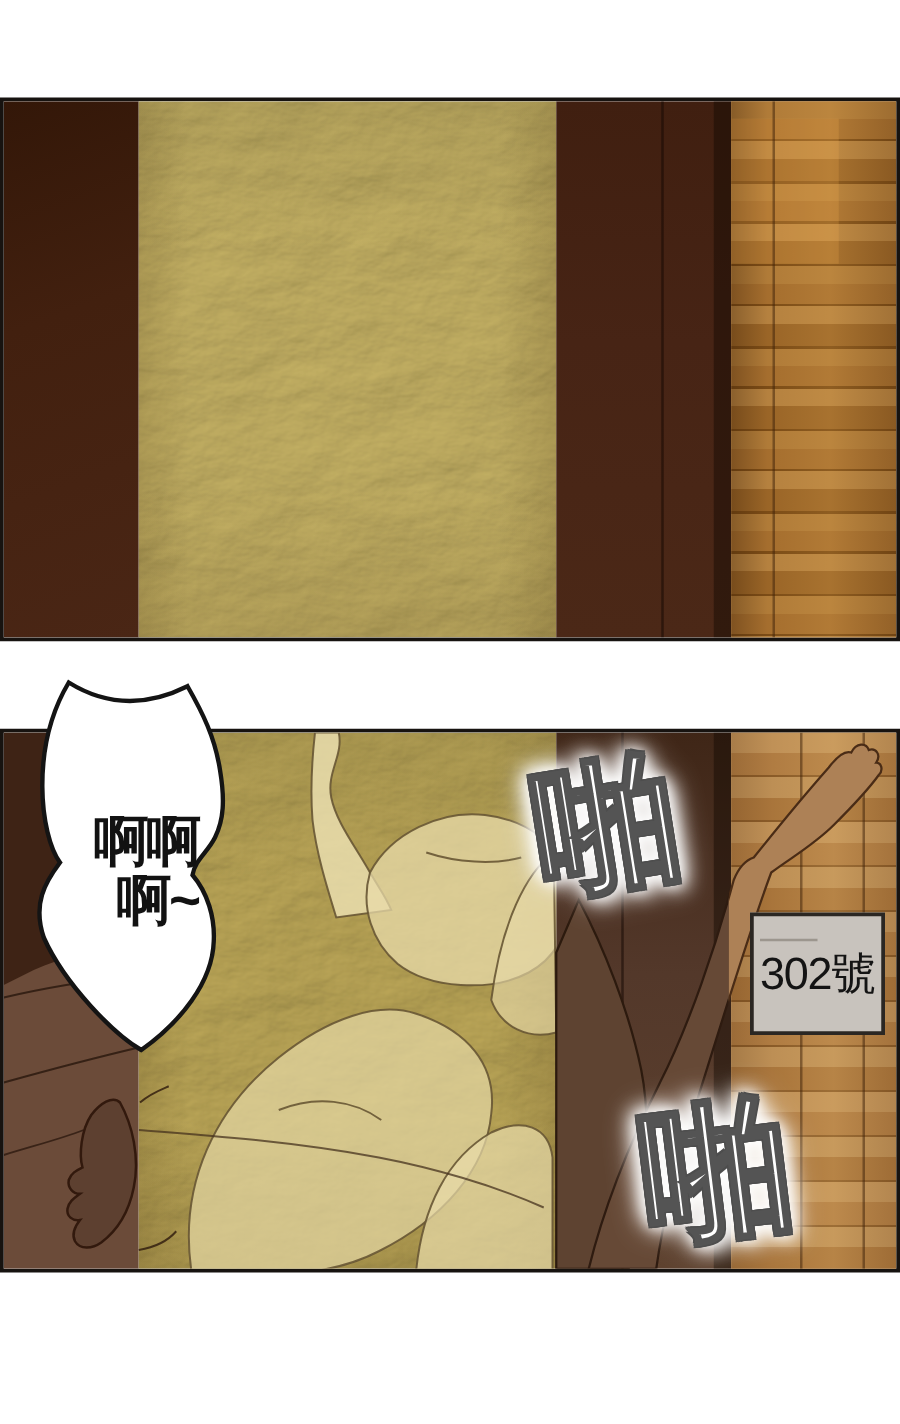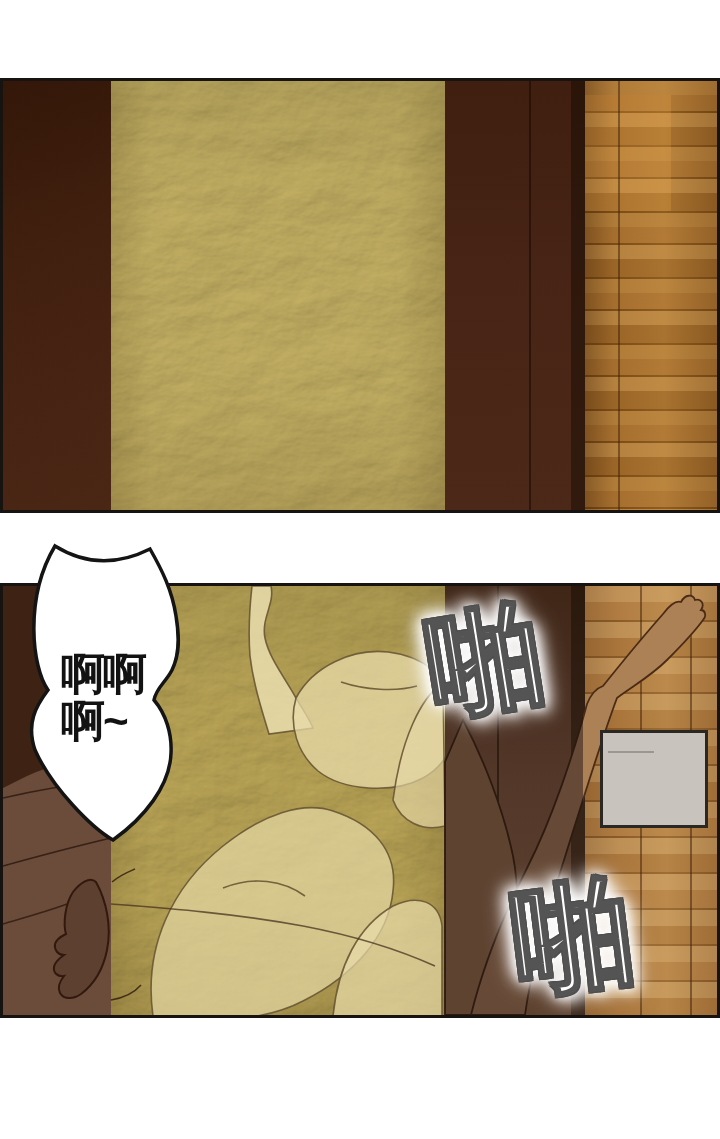--- a/index.html
+++ b/index.html
@@ -78,22 +78,22 @@
     text-shadow:
       2px 0 0 #4e4e4e,-2px 0 0 #4e4e4e,0 2px 0 #4e4e4e,0 -2px 0 #4e4e4e,
       2px 2px 0 #4e4e4e,-2px 2px 0 #4e4e4e,2px -2px 0 #4e4e4e,-2px -2px 0 #4e4e4e,
       0 0 10px #ffffff,0 0 18px #ffffff,0 0 28px #ffffff,
       5px 5px 16px #ffffff,-5px -5px 16px #ffffff;}
   .sfx1{left:393px;top:0;width:178px;height:148px;font-size:115px;transform:rotate(-9deg);}
   .sfx2{left:478px;top:276px;width:184px;height:150px;font-size:120px;transform:rotate(-7deg);}
 
   
   .bubble-svg{position:absolute;left:22px;top:538px;z-index:30;}
-  .bubble-text{position:absolute;left:61px;top:650px;width:112px;z-index:31;
-    font-size:44px;line-height:47px;font-weight:600;color:#121212;text-align:left;
+  .bubble-text{position:absolute;left:47px;top:650px;width:112px;z-index:31;
+    font-size:44px;line-height:47px;font-weight:600;color:#121212;text-align:right;
     letter-spacing:-2px;white-space:nowrap;}
 </style>
 </head>
 <body>
 
 <div class="page">
 
   <section class="panel panel1">
     <div class="strip s-left"></div>
 
@@ -202,20 +202,21 @@
           <path clip-path="url(#clipWood2)" d="M468,429 C480,380 500,330 525,280 C548,235 570,170 584,118
                 C588,108 594,102 600,100 C620,75 645,45 660,28 C666,20 672,14 678,16 C682,8 690,8 692,14
                 C698,12 702,18 698,24 C702,24 704,30 700,34 C690,48 676,62 664,74 C648,90 630,100 614,112
                 C596,160 575,230 556,290 C542,334 528,385 522,429 Z" fill="#ad8156" stroke="#4a2c16" stroke-width="1.8"></path>
         </g>
       </g>
     </svg>
 
     <div class="room-sign">
       <div class="sign-line"></div>
+      <span class="sign-text">302號</span>
     </div>
 
     <div class="sfx sfx1">啪</div>
     <div class="sfx sfx2">啪</div>
   </section>
 
   <svg class="bubble-svg" width="170" height="310" viewBox="0 0 170 310">
     <path d="M33,8 Q78,36 128,11 C140,32 150,52 154,78 C158,102 157,118 150,132
              C144,144 134,150 132,162 C144,176 150,196 149,215 C148,248 122,280 91,302
              C70,290 30,250 13,212 C4,185 14,168 26,152 C10,130 2,60 33,8 Z" fill="#ffffff" stroke="#141414" stroke-width="3.5" stroke-linejoin="miter"></path>

